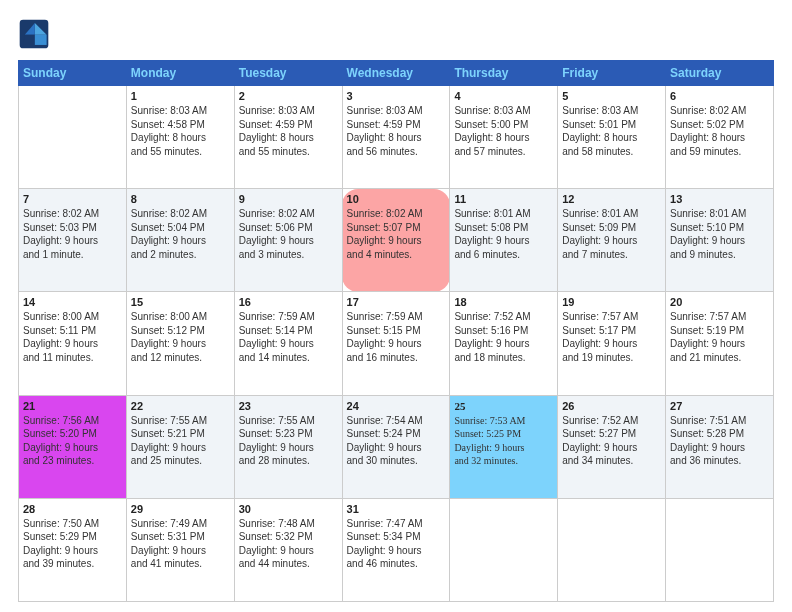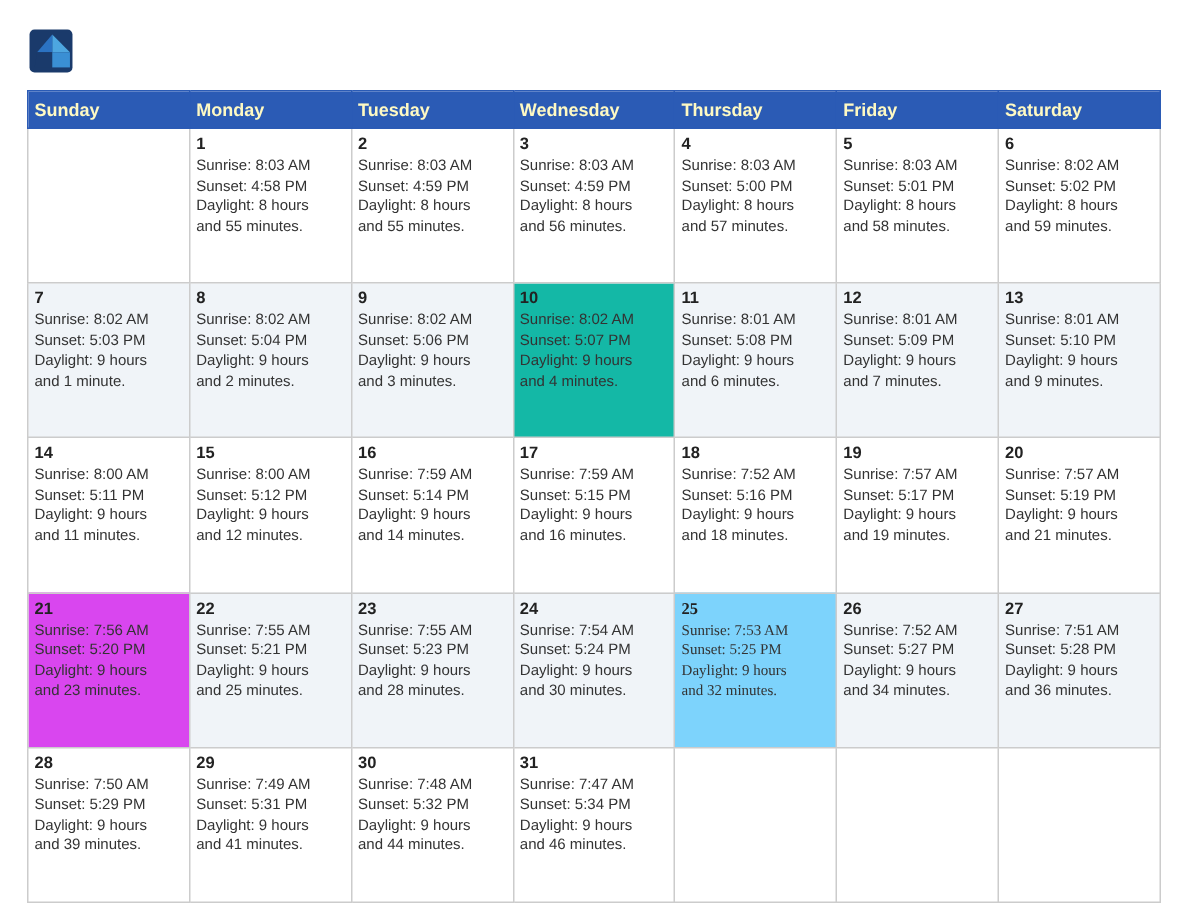--- a/index.html
+++ b/index.html
@@ -51,21 +51,21 @@
       font-size: 14px;
       color: #444;
     }
     table {
       width: 100%;
       border-collapse: collapse;
       flex: 1;
     }
     thead tr th {
       background: #2b5bb5;
-      color: #fef9c3;
+      color: #7dd3fc;
       font-size: 12px;
       font-weight: bold;
       padding: 5px 4px;
       text-align: left;
       border: 1px solid #2b5bb5;
     }
     tbody tr td {
       border: 1px solid #ccc;
       vertical-align: top;
       padding: 4px 4px;
@@ -190,21 +190,21 @@
 Daylight: 9 hours
 and 2 minutes.</div>
           </td>
           <td style="background: rgb(240, 244, 248);">
             <span class="day-num">9</span>
             <div class="cell-text" style="white-space: pre-line;">Sunrise: 8:02 AM
 Sunset: 5:06 PM
 Daylight: 9 hours
 and 3 minutes.</div>
           </td>
-          <td style="background: #14b8a6;">
+          <td style="background: #fca5a5; border-radius: 16px;">
             <span class="day-num">10</span>
             <div class="cell-text" style="white-space: pre-line;">Sunrise: 8:02 AM
 Sunset: 5:07 PM
 Daylight: 9 hours
 and 4 minutes.</div>
           </td>
           <td style="background: rgb(240, 244, 248);">
             <span class="day-num">11</span>
             <div class="cell-text" style="white-space: pre-line;">Sunrise: 8:01 AM
 Sunset: 5:08 PM

